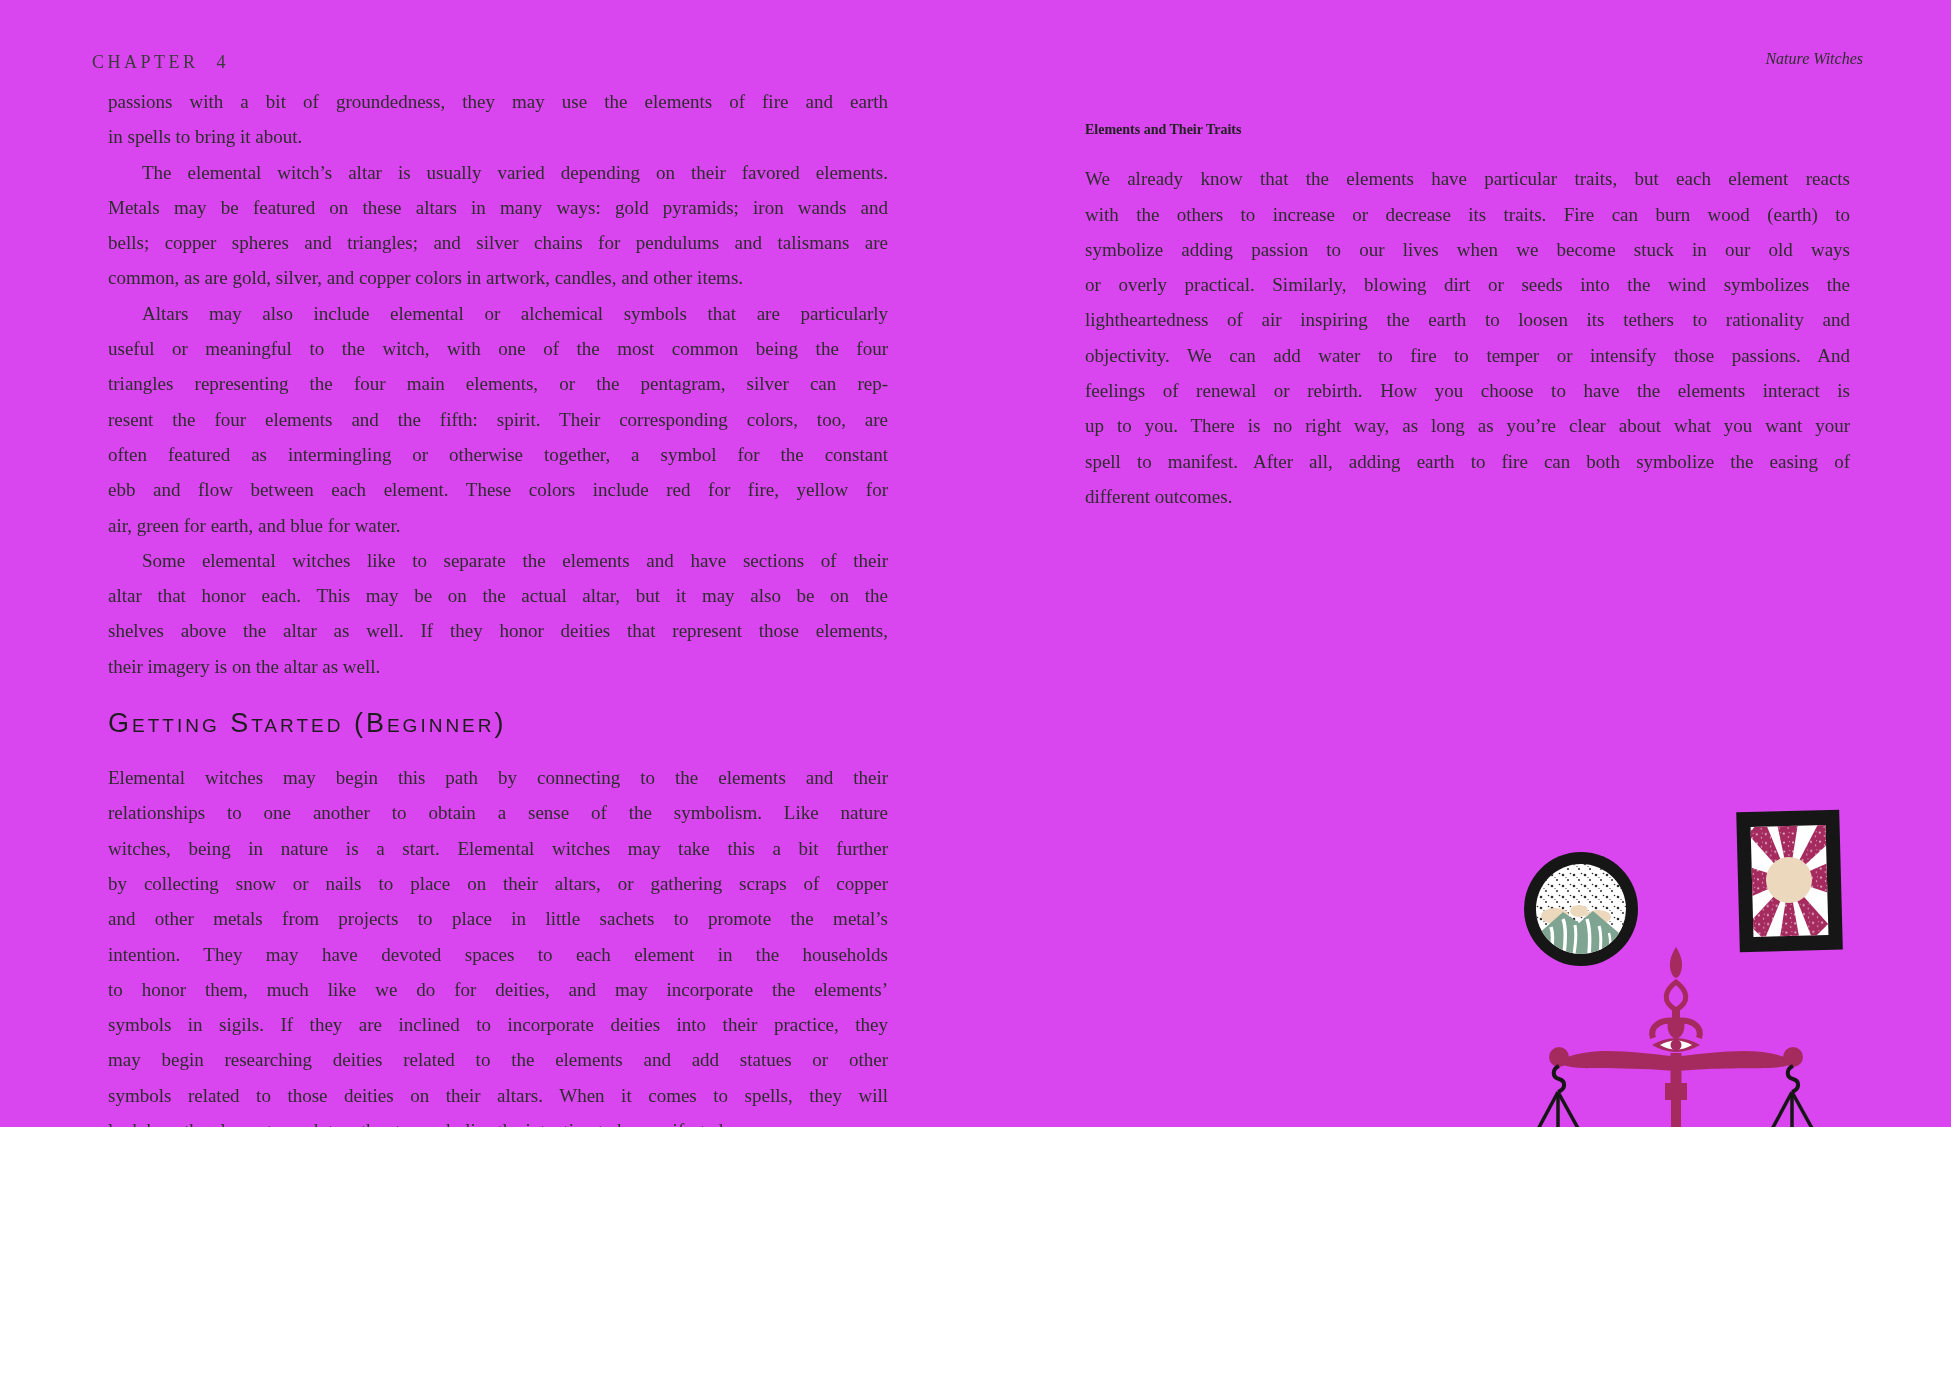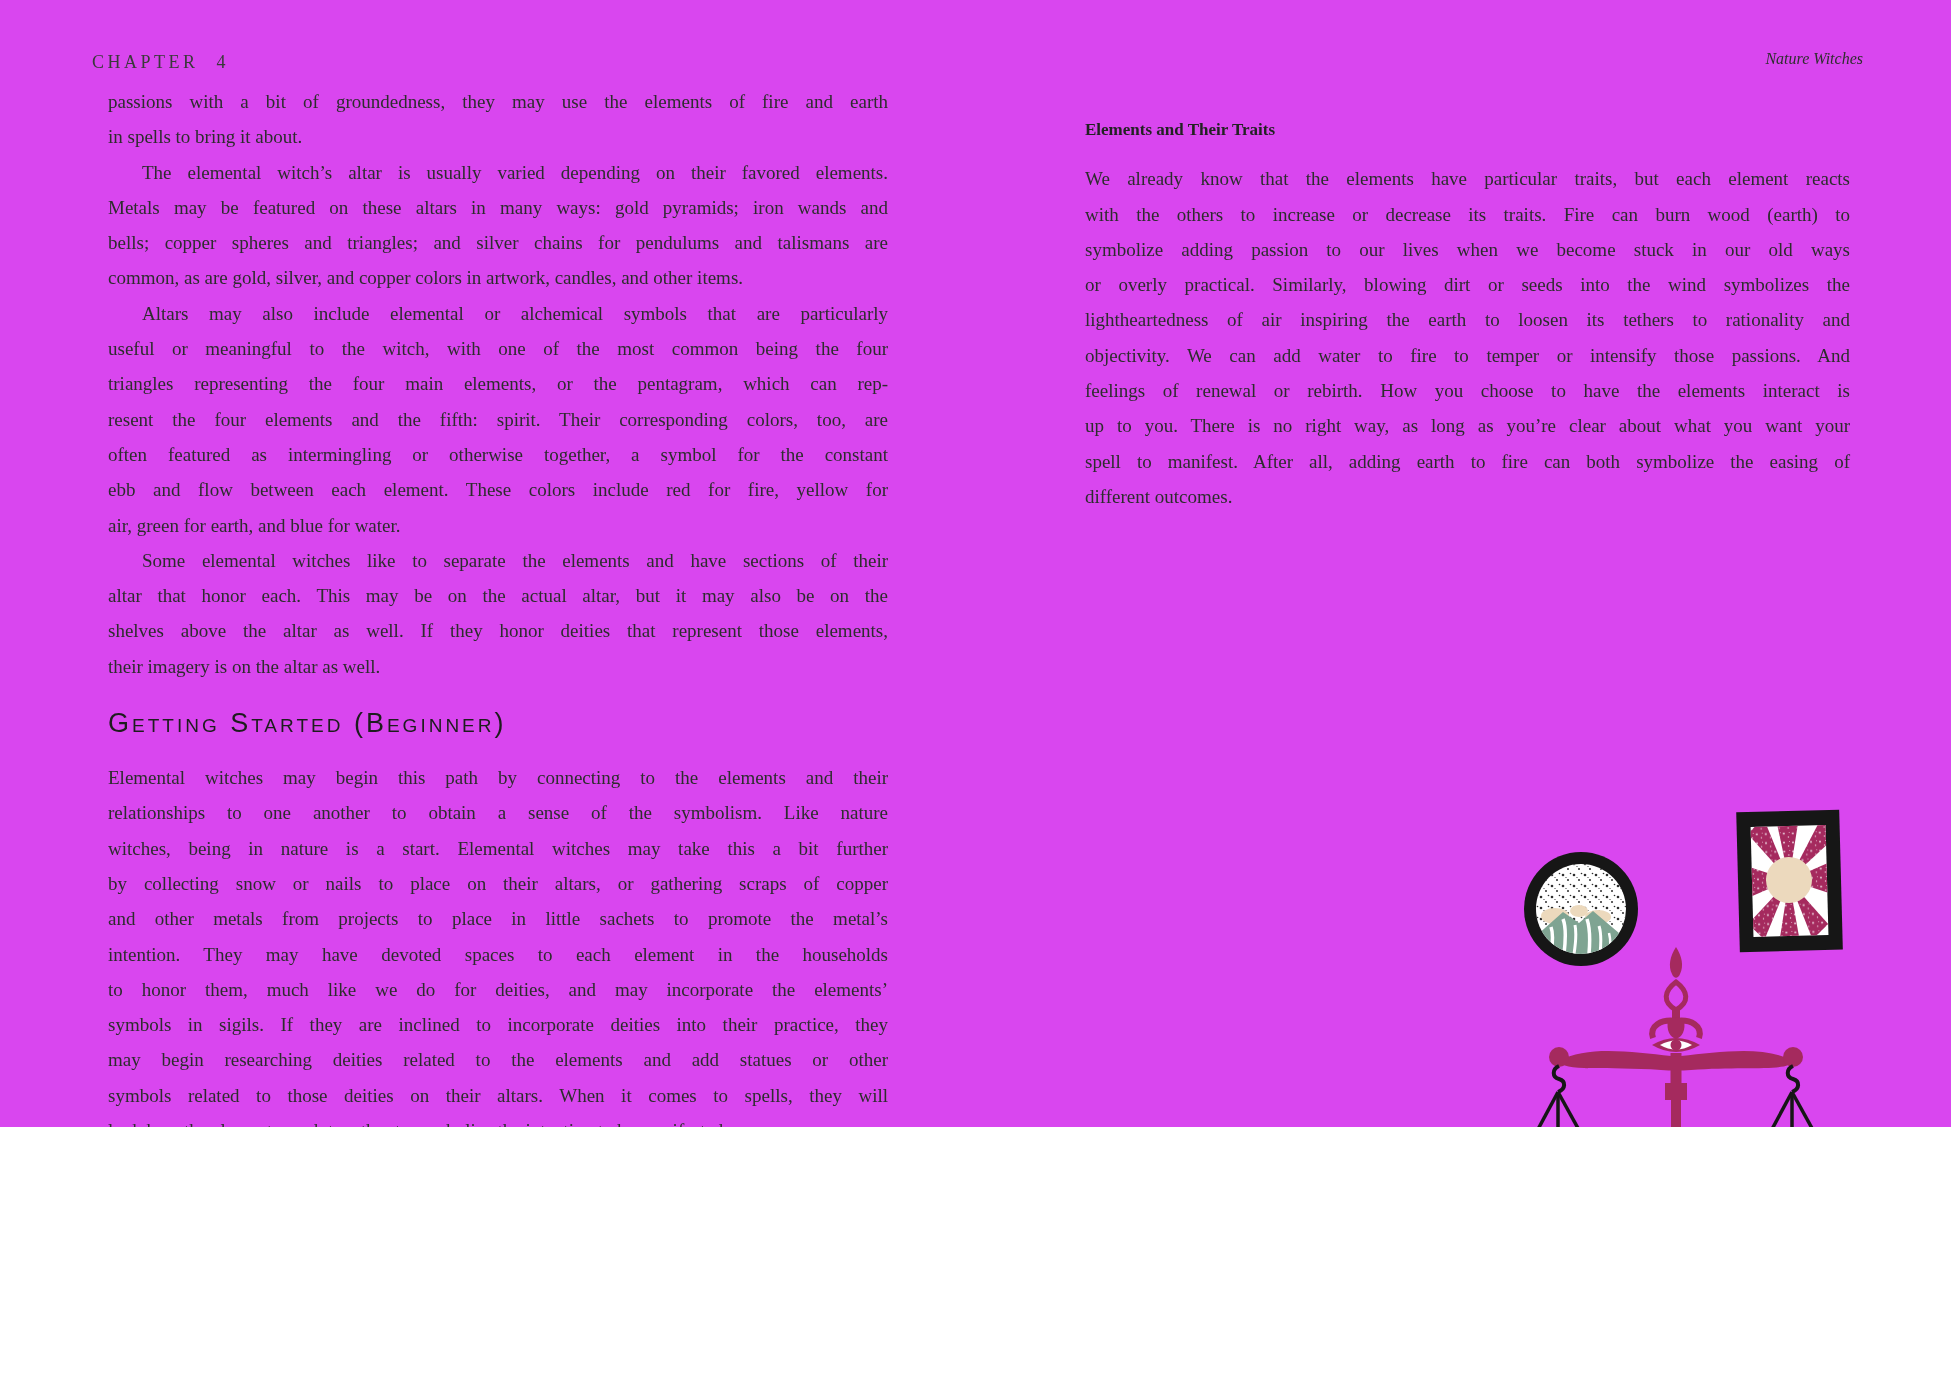--- a/index.html
+++ b/index.html
@@ -30,21 +30,21 @@
   }
   .pline.last{text-align-last:left;}
   .pline.indent{text-indent:34px;}
   .section-heading{
     font-family:"Liberation Sans", sans-serif;
     font-variant:small-caps;font-variant-caps:small-caps;
     font-size:27px;letter-spacing:3px;line-height:38px;
     color:#1d1d1d;margin:20px 0 18px 0;
   }
   .subheading{
-    font-weight:700;font-size:17px;line-height:35.3px;
+    font-weight:700;font-size:14px;line-height:35.3px;
     color:#222;margin:0 0 14px 0;
   }
   .folio{
     position:absolute;top:1338px;
     font-size:19px;letter-spacing:3px;color:#333;text-align:center;
   }
   #folio-left{left:108px;width:780px;}
   #folio-right{left:1085px;width:765px;}
   .illo{position:absolute;left:1495px;top:795px;width:380px;height:500px;}
 </style>
@@ -57,21 +57,21 @@
     <header class="kicker">CHAPTER 4</header>
     <div class="body-col" id="left-body">
         <div class="pline">passions with a bit of groundedness, they may use the elements of fire and earth</div>
         <div class="pline last">in spells to bring it about.</div>
         <div class="pline indent">The elemental witch’s altar is usually varied depending on their favored elements.</div>
         <div class="pline">Metals may be featured on these altars in many ways: gold pyramids; iron wands and</div>
         <div class="pline">bells; copper spheres and triangles; and silver chains for pendulums and talismans are</div>
         <div class="pline last">common, as are gold, silver, and copper colors in artwork, candles, and other items.</div>
         <div class="pline indent">Altars may also include elemental or alchemical symbols that are particularly</div>
         <div class="pline">useful or meaningful to the witch, with one of the most common being the four</div>
-        <div class="pline">triangles representing the four main elements, or the pentagram, which can rep-</div>
+        <div class="pline">triangles representing the four main elements, or the pentagram, silver can rep-</div>
         <div class="pline">resent the four elements and the fifth: spirit. Their corresponding colors, too, are</div>
         <div class="pline">often featured as intermingling or otherwise together, a symbol for the constant</div>
         <div class="pline">ebb and flow between each element. These colors include red for fire, yellow for</div>
         <div class="pline last">air, green for earth, and blue for water.</div>
         <div class="pline indent">Some elemental witches like to separate the elements and have sections of their</div>
         <div class="pline">altar that honor each. This may be on the actual altar, but it may also be on the</div>
         <div class="pline">shelves above the altar as well. If they honor deities that represent those elements,</div>
         <div class="pline last">their imagery is on the altar as well.</div>
         <div class="section-heading">Getting Started (Beginner)</div>
         <div class="pline">Elemental witches may begin this path by connecting to the elements and their</div>

